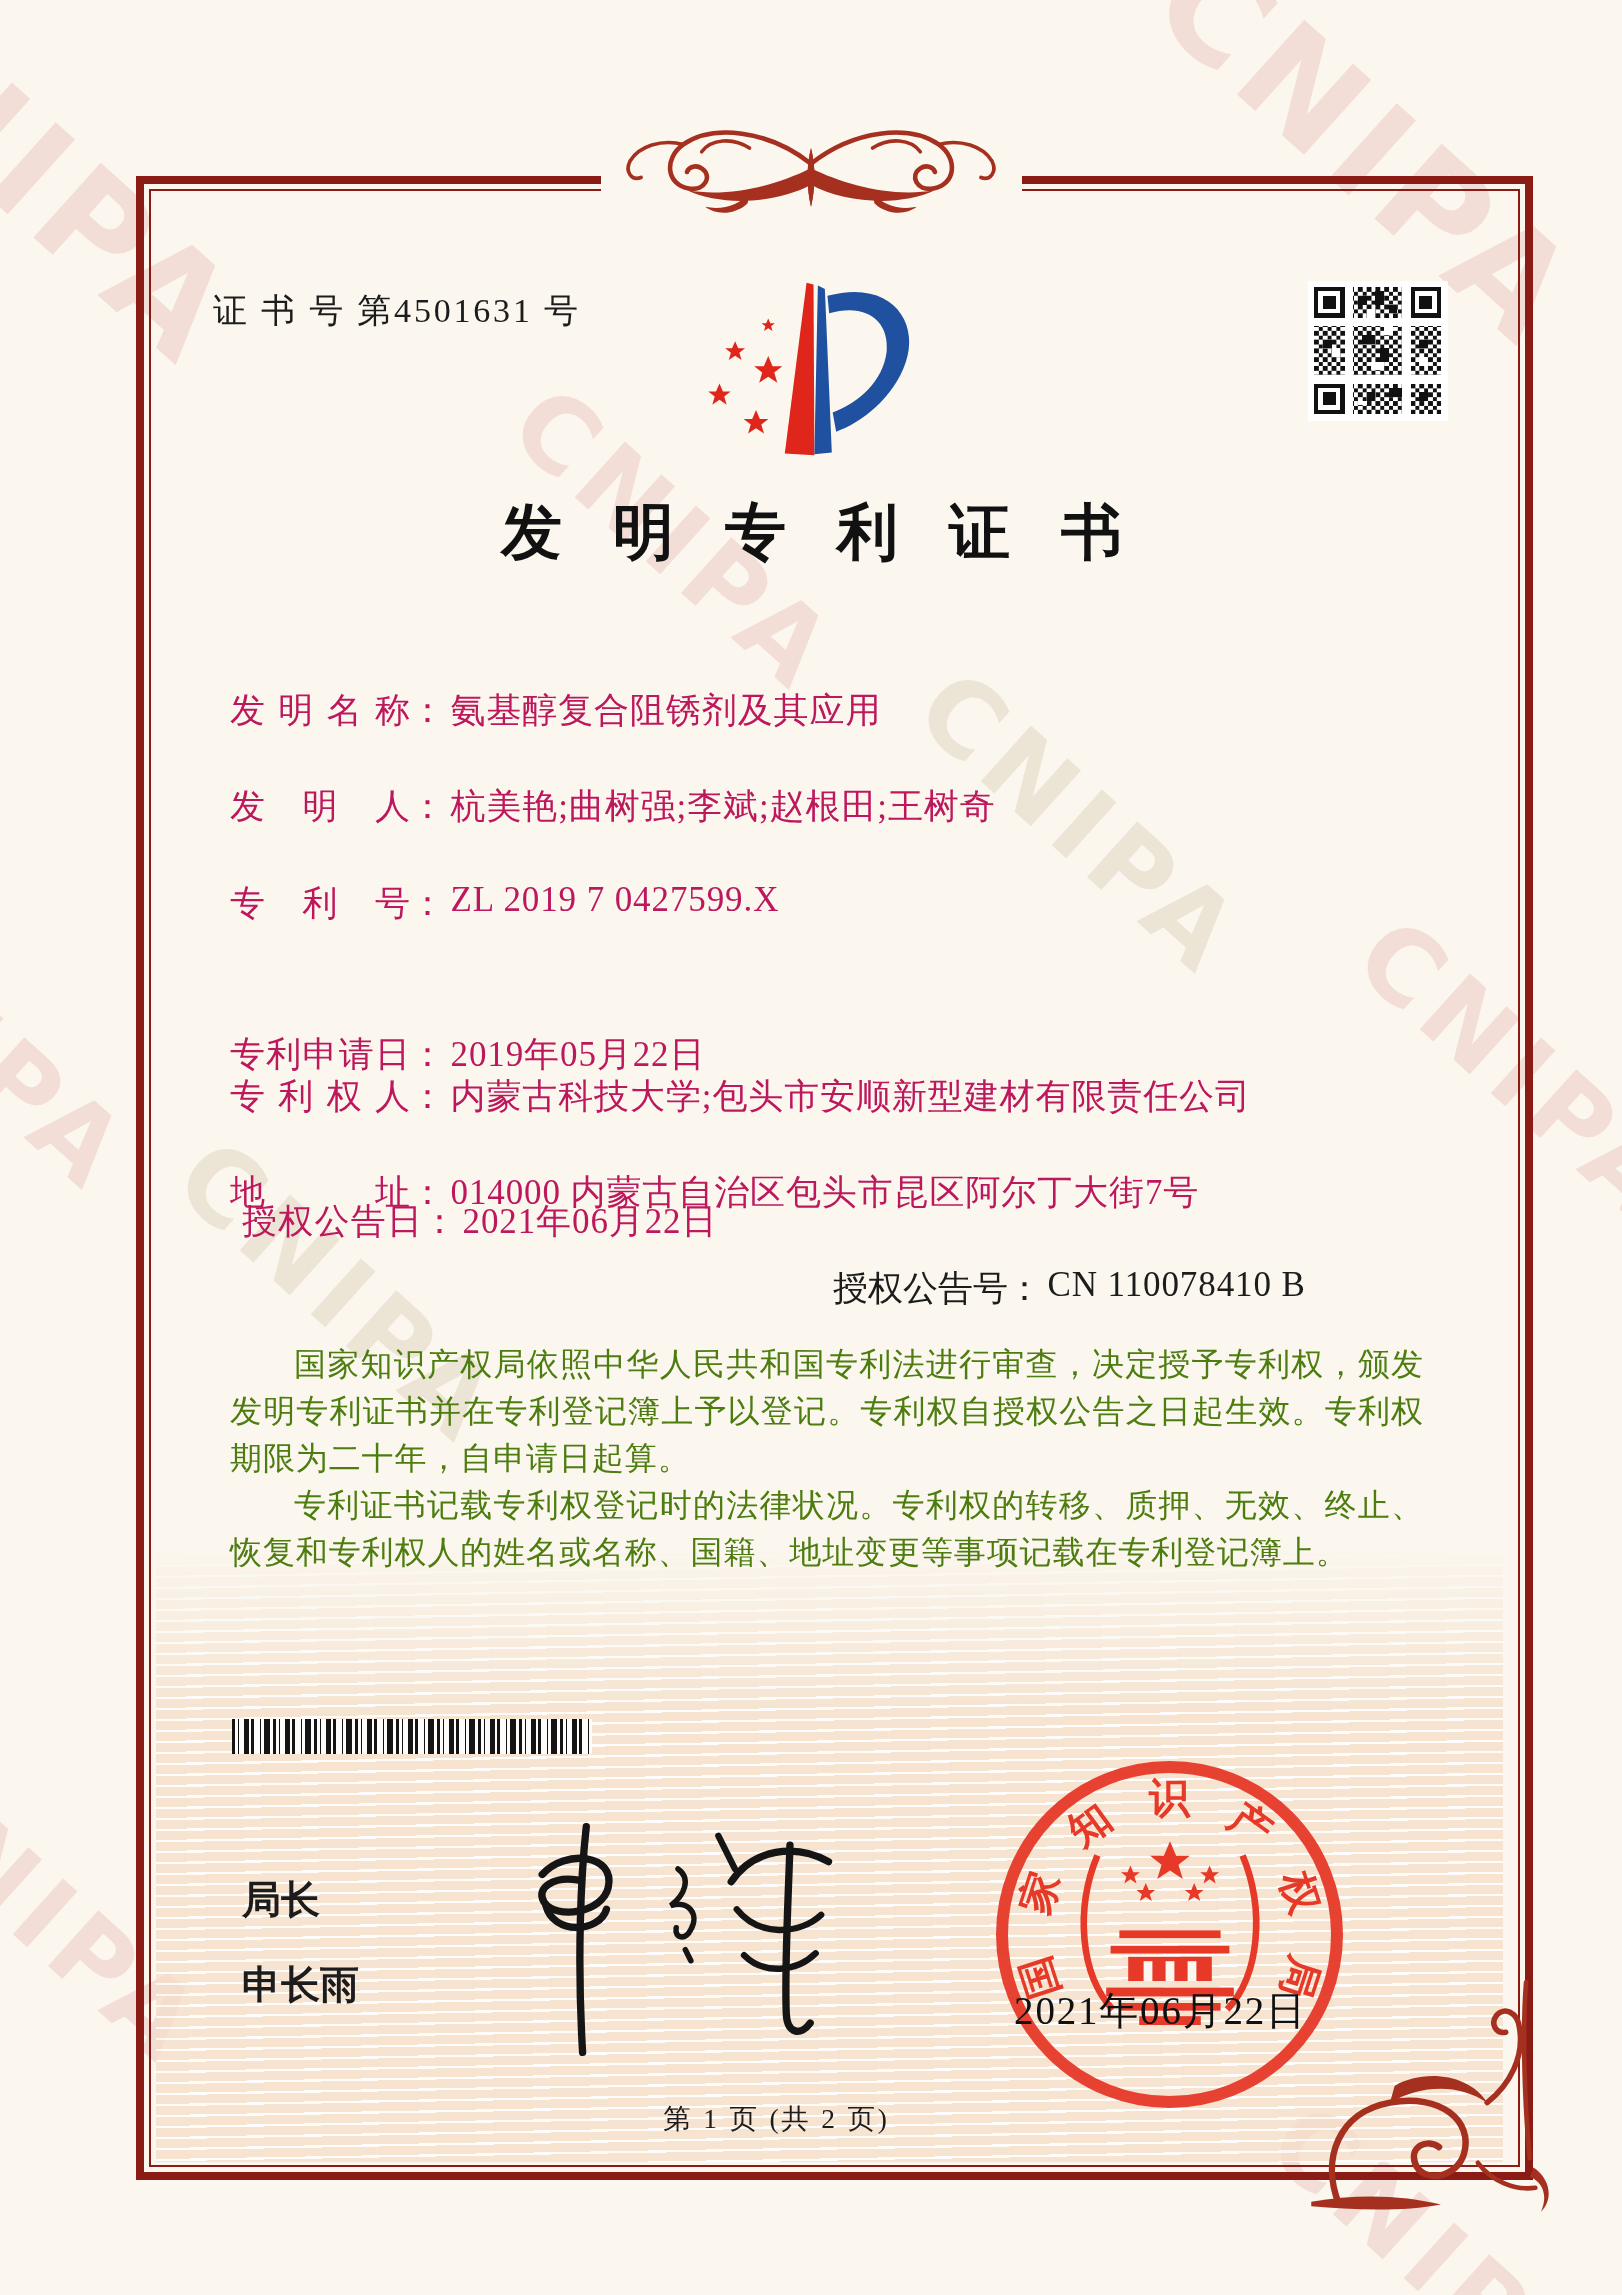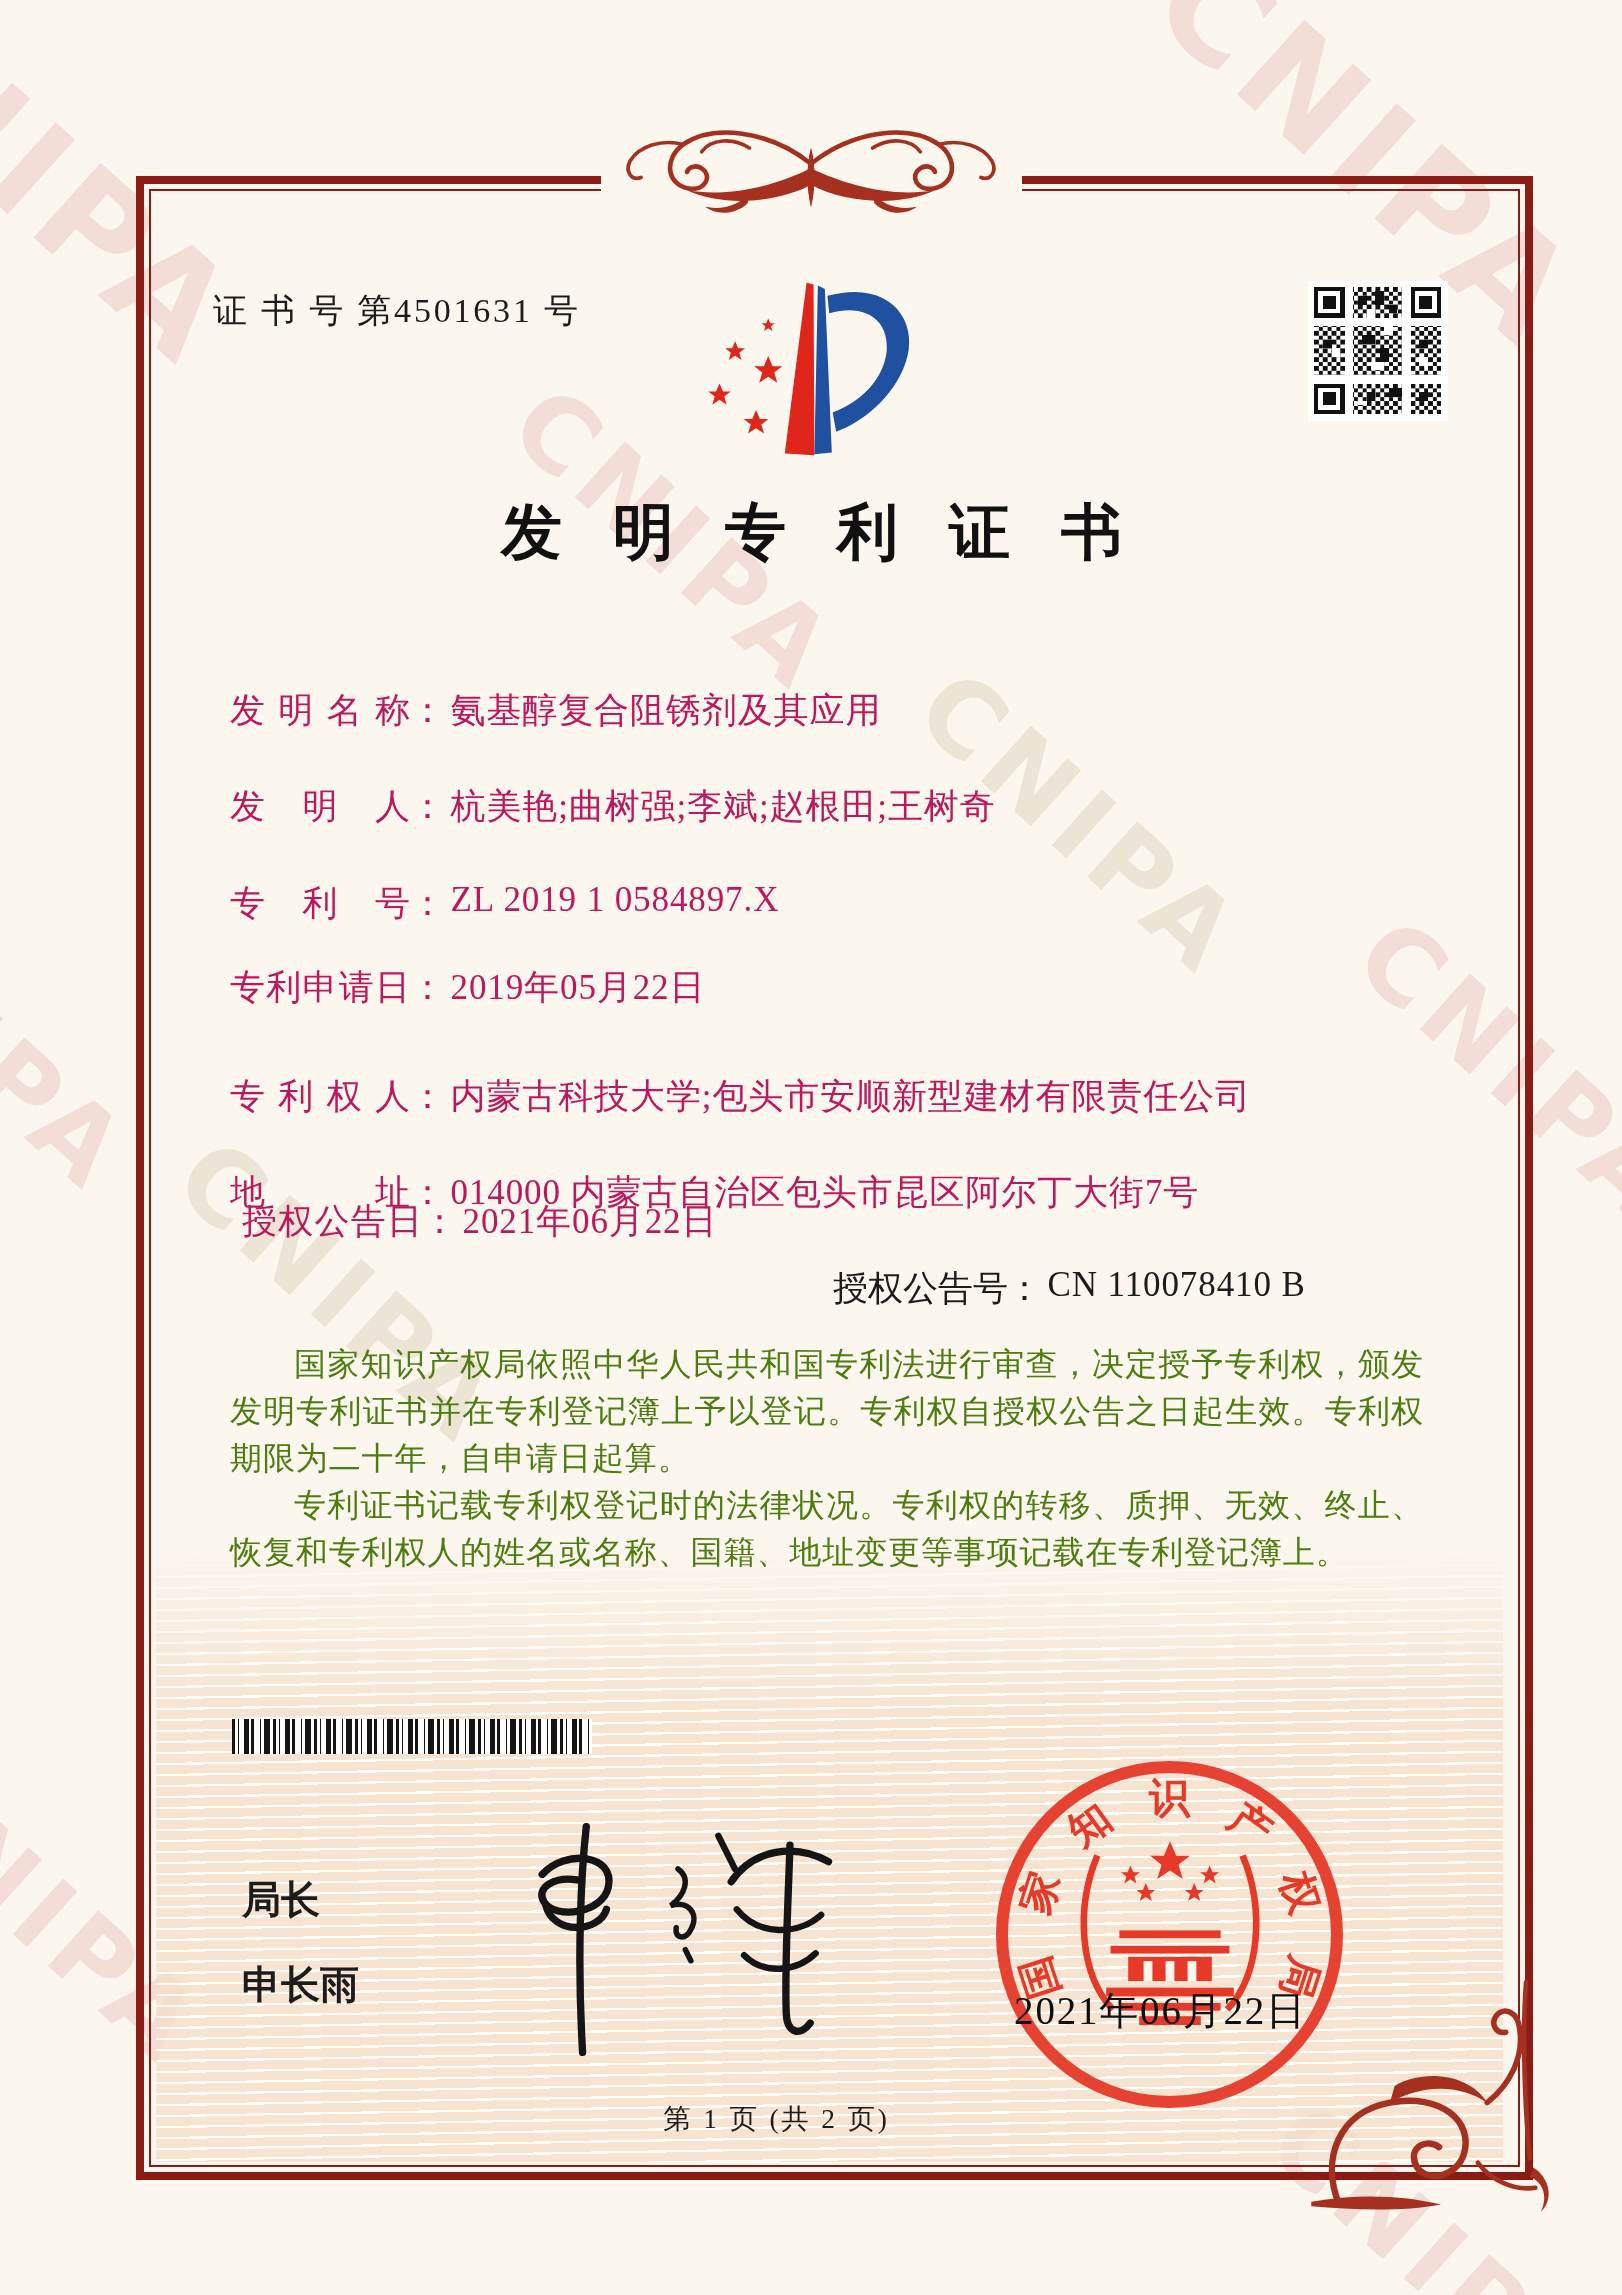--- a/index.html
+++ b/index.html
@@ -52,21 +52,21 @@
   .title{
     position:absolute; left:0; top:492px; width:1623px; text-align:center;
     font-size:61px; font-weight:700; letter-spacing:51px; text-indent:51px;
     color:#111; z-index:4;
   }
   
   .frow{position:absolute; left:230px; font-size:35px; white-space:nowrap; z-index:4; color:#be185d;}
   .flabel{display:inline-block; width:180px; text-align:justify; text-align-last:justify; vertical-align:top;}
   .fcolon{display:inline-block; vertical-align:top;}
   .fvalue{display:inline-block; vertical-align:top; margin-left:5.5px; letter-spacing:0.9px;}
-  .r0{top:687px;} .r1{top:783px;} .r2{top:880px;} .r3{top:964px;}
+  .r0{top:687px;} .r1{top:783px;} .r2{top:880px;} .r3{top:1031px;}
   .r4{top:1073px;} .r5{top:1169px;} .r6{top:1198px;margin-left:12px;}
   .grant-no{position:absolute; left:833px; top:1265px; font-size:35px; white-space:nowrap; z-index:4;}
   .grant-no .flabel{width:174px;}
   
   .legal{
     position:absolute; left:230px; top:1341px; width:1194px; z-index:4;
     font-size:32px; line-height:47px; text-align:justify; letter-spacing:0.9px; color:#4d7c0f;
   }
   .legal p{margin:0; text-indent:2em;}
   
@@ -195,21 +195,21 @@
 
   <div class="title">发明专利证书</div>
 
   <div class="frow r0">
     <span class="flabel">发明名称</span><span class="fcolon">：</span><span class="fvalue">氨基醇复合阻锈剂及其应用</span>
   </div>
   <div class="frow r1">
     <span class="flabel">发明人</span><span class="fcolon">：</span><span class="fvalue">杭美艳;曲树强;李斌;赵根田;王树奇</span>
   </div>
   <div class="frow r2">
-    <span class="flabel">专利号</span><span class="fcolon">：</span><span class="fvalue">ZL 2019 1 0584897.X</span>
+    <span class="flabel">专利号</span><span class="fcolon">：</span><span class="fvalue">ZL 2019 7 0427599.X</span>
   </div>
   <div class="frow r3">
     <span class="flabel">专利申请日</span><span class="fcolon">：</span><span class="fvalue">2019年05月22日</span>
   </div>
   <div class="frow r4">
     <span class="flabel">专利权人</span><span class="fcolon">：</span><span class="fvalue">内蒙古科技大学;包头市安顺新型建材有限责任公司</span>
   </div>
   <div class="frow r5">
     <span class="flabel">地址</span><span class="fcolon">：</span><span class="fvalue">014000 内蒙古自治区包头市昆区阿尔丁大街7号</span>
   </div>

